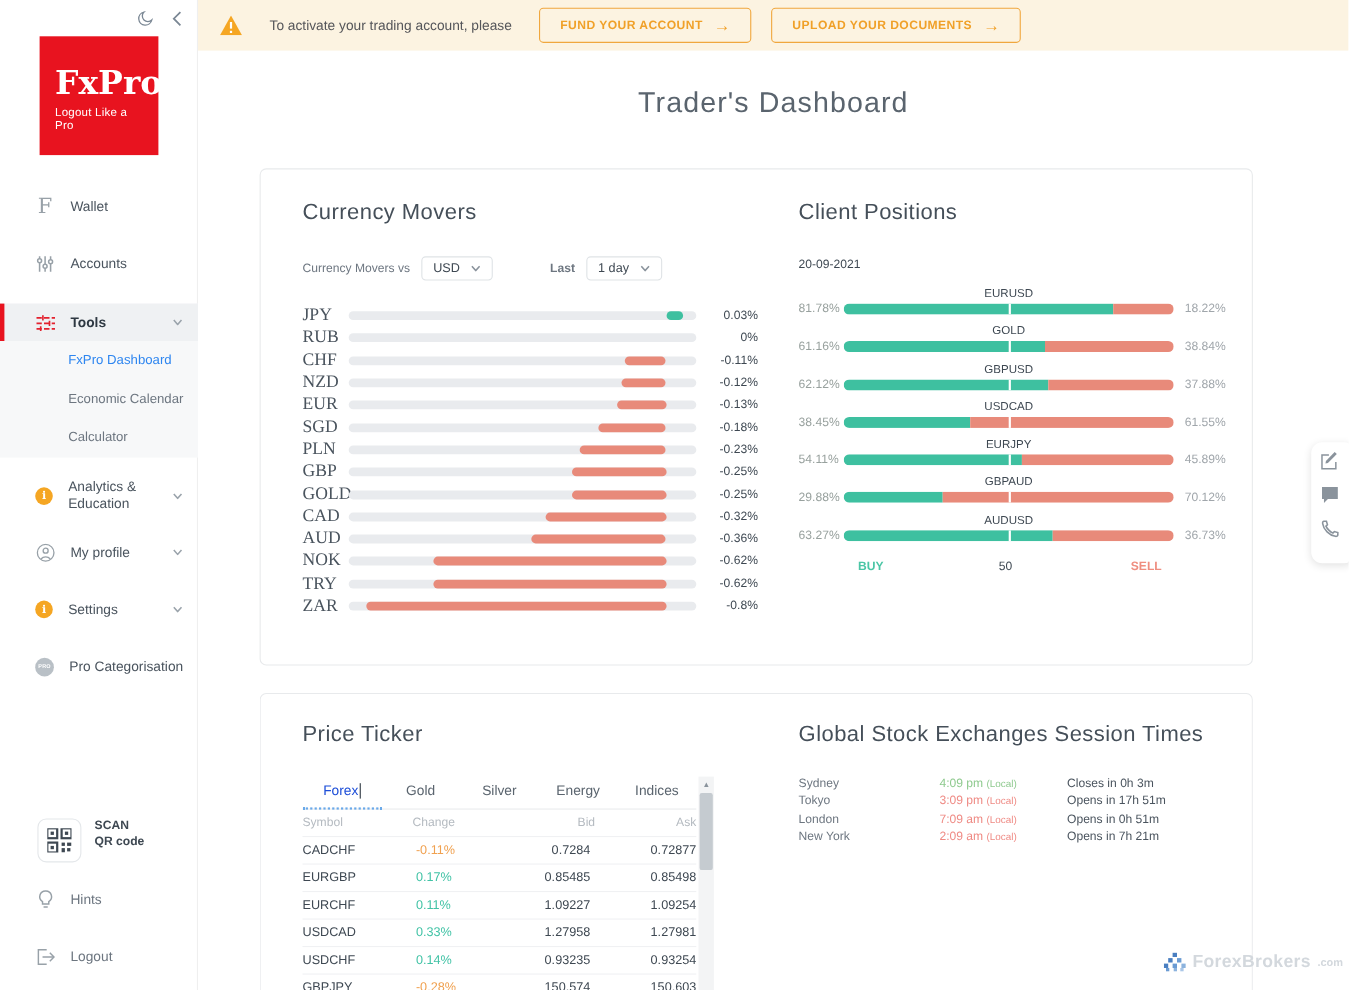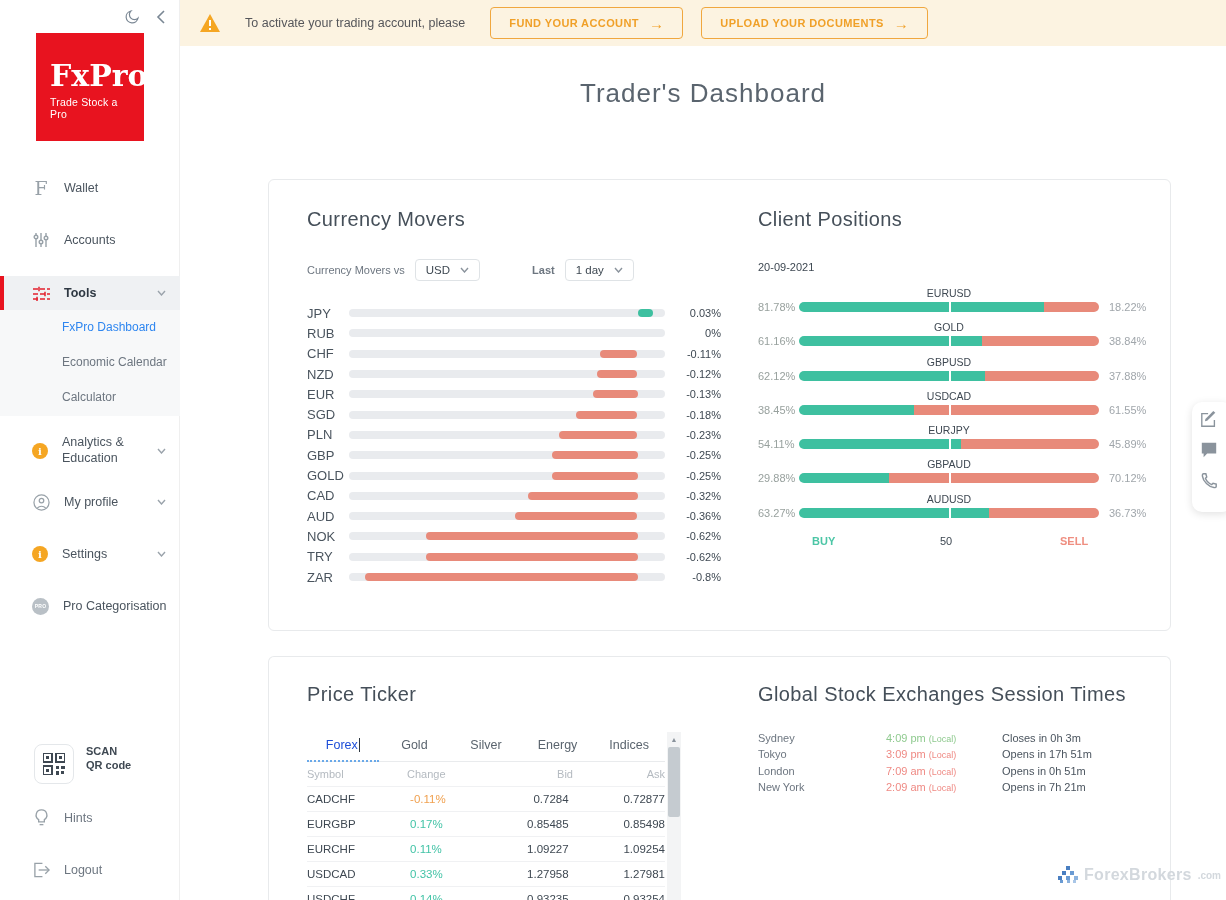--- a/index.html
+++ b/index.html
@@ -45,34 +45,34 @@
           display:flex; align-items:center; gap:10px; cursor:pointer; font-family:"Liberation Sans",sans-serif; }
   .bbtn .arr { font-size:15px; font-weight:normal; }
   .bbtn:first-of-type { margin-left:25px; }
 
   
   .page-title { position:absolute; left:180px; top:78px; width:1046px; text-align:center;
                 font-size:26px; font-weight:300; letter-spacing:1px; color:#5a646e; }
   .panel-title { font-size:20px; font-weight:300; letter-spacing:.4px; color:#454f59; }
 
   
-  .card { position:absolute; left:268px; width:903px; background:#fff; border:1px solid #e8eaec;
-          border-radius:6px;margin-top:26px; }
+  .card { position:absolute; left:236px; width:903px; background:#fff; border:1px solid #e8eaec;
+          border-radius:6px; }
   .card1 { top:153px; height:452px; }
   .card2 { top:630px; height:330px; border-bottom:none; border-radius:6px 6px 0 0; }
 
   
   .cm { position:absolute; left:38px; top:28px; width:414px; }
   .cm-controls { display:flex; align-items:center; margin-top:28px; font-size:11px; color:#6d7680; }
   .selbox { display:flex; align-items:center; gap:10px; border:1px solid #dfe3e6; border-radius:4px;
             padding:4px 10px; margin-left:10px; color:#3e4852; font-size:11.5px; cursor:pointer; }
   .cm-last { margin-left:52px;font-weight:bold; }
   .cm-rows { margin-top:22px; }
   .cm-row { display:flex; align-items:center; height:20.3px; }
-  .cm-lbl { width:42px; font-size:13px; color:#4a545e; }
+  .cm-lbl { width:42px; font-size:16px; color:#4a545e;font-family:Liberation Serif, serif; }
   .cm-track { position:relative; flex:1; height:8px; background:#e9ebee; border-radius:4px; }
   .cm-bar { position:absolute; top:0; height:8px; border-radius:4px; }
   .cm-val { width:56px; text-align:right; font-size:11px; color:#3e4852;padding-left:16px; }
 
   
   .cp { position:absolute; left:489px; top:28px; width:392px; }
   .cp-date { margin-top:30px; font-size:11px; color:#3e4852; }
   .cp-rows { margin-top:14px; }
   .cp-row { height:34.3px; position:relative; }
   .cp-sym { position:absolute; left:41px; width:300px; text-align:center; top:0; font-size:10.5px; color:#3e4852; }
@@ -142,21 +142,21 @@
     </span>
     <span style="cursor:pointer">
       <svg width="12" height="14" viewBox="0 0 10 14" fill="none" stroke="#7a8794" stroke-width="1.6">
         <polyline points="8,1 2,7 8,13"></polyline>
       </svg>
     </span>
   </div>
 
   <div class="logo-box" style="cursor:pointer">
     <div class="logo-title">FxPro</div>
-    <div class="logo-tag">Trade Stock a Pro</div>
+    <div class="logo-tag">Logout Like a Pro</div>
   </div>
 
   <div class="nav-item" style="top:171px">
     <span class="nav-icn walletF">F</span>
     <span class="lbl">Wallet</span>
   </div>
 
   <div class="nav-item" style="top:223px">
     <span class="nav-icn">
       <svg width="16" height="16" viewBox="0 0 16 16" stroke="#98a1a8" stroke-width="1.4" fill="none">

